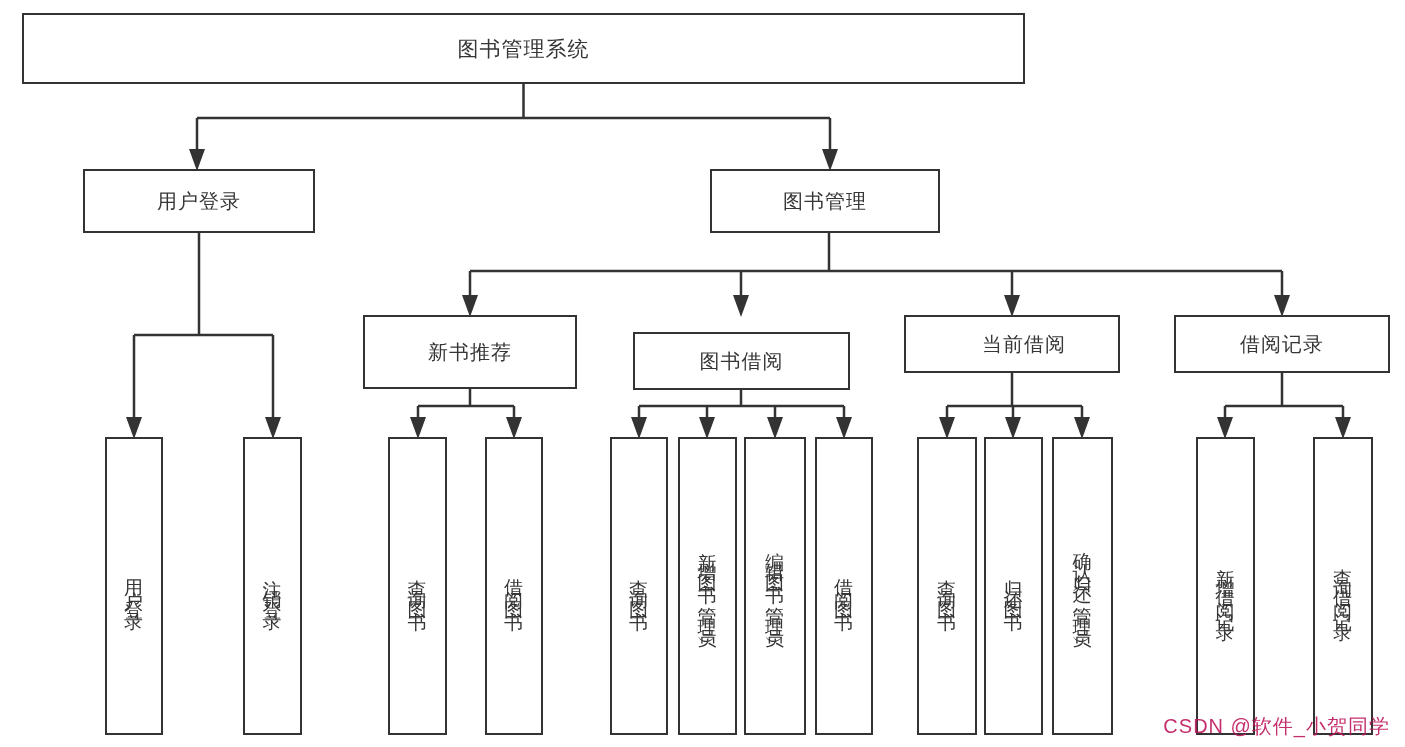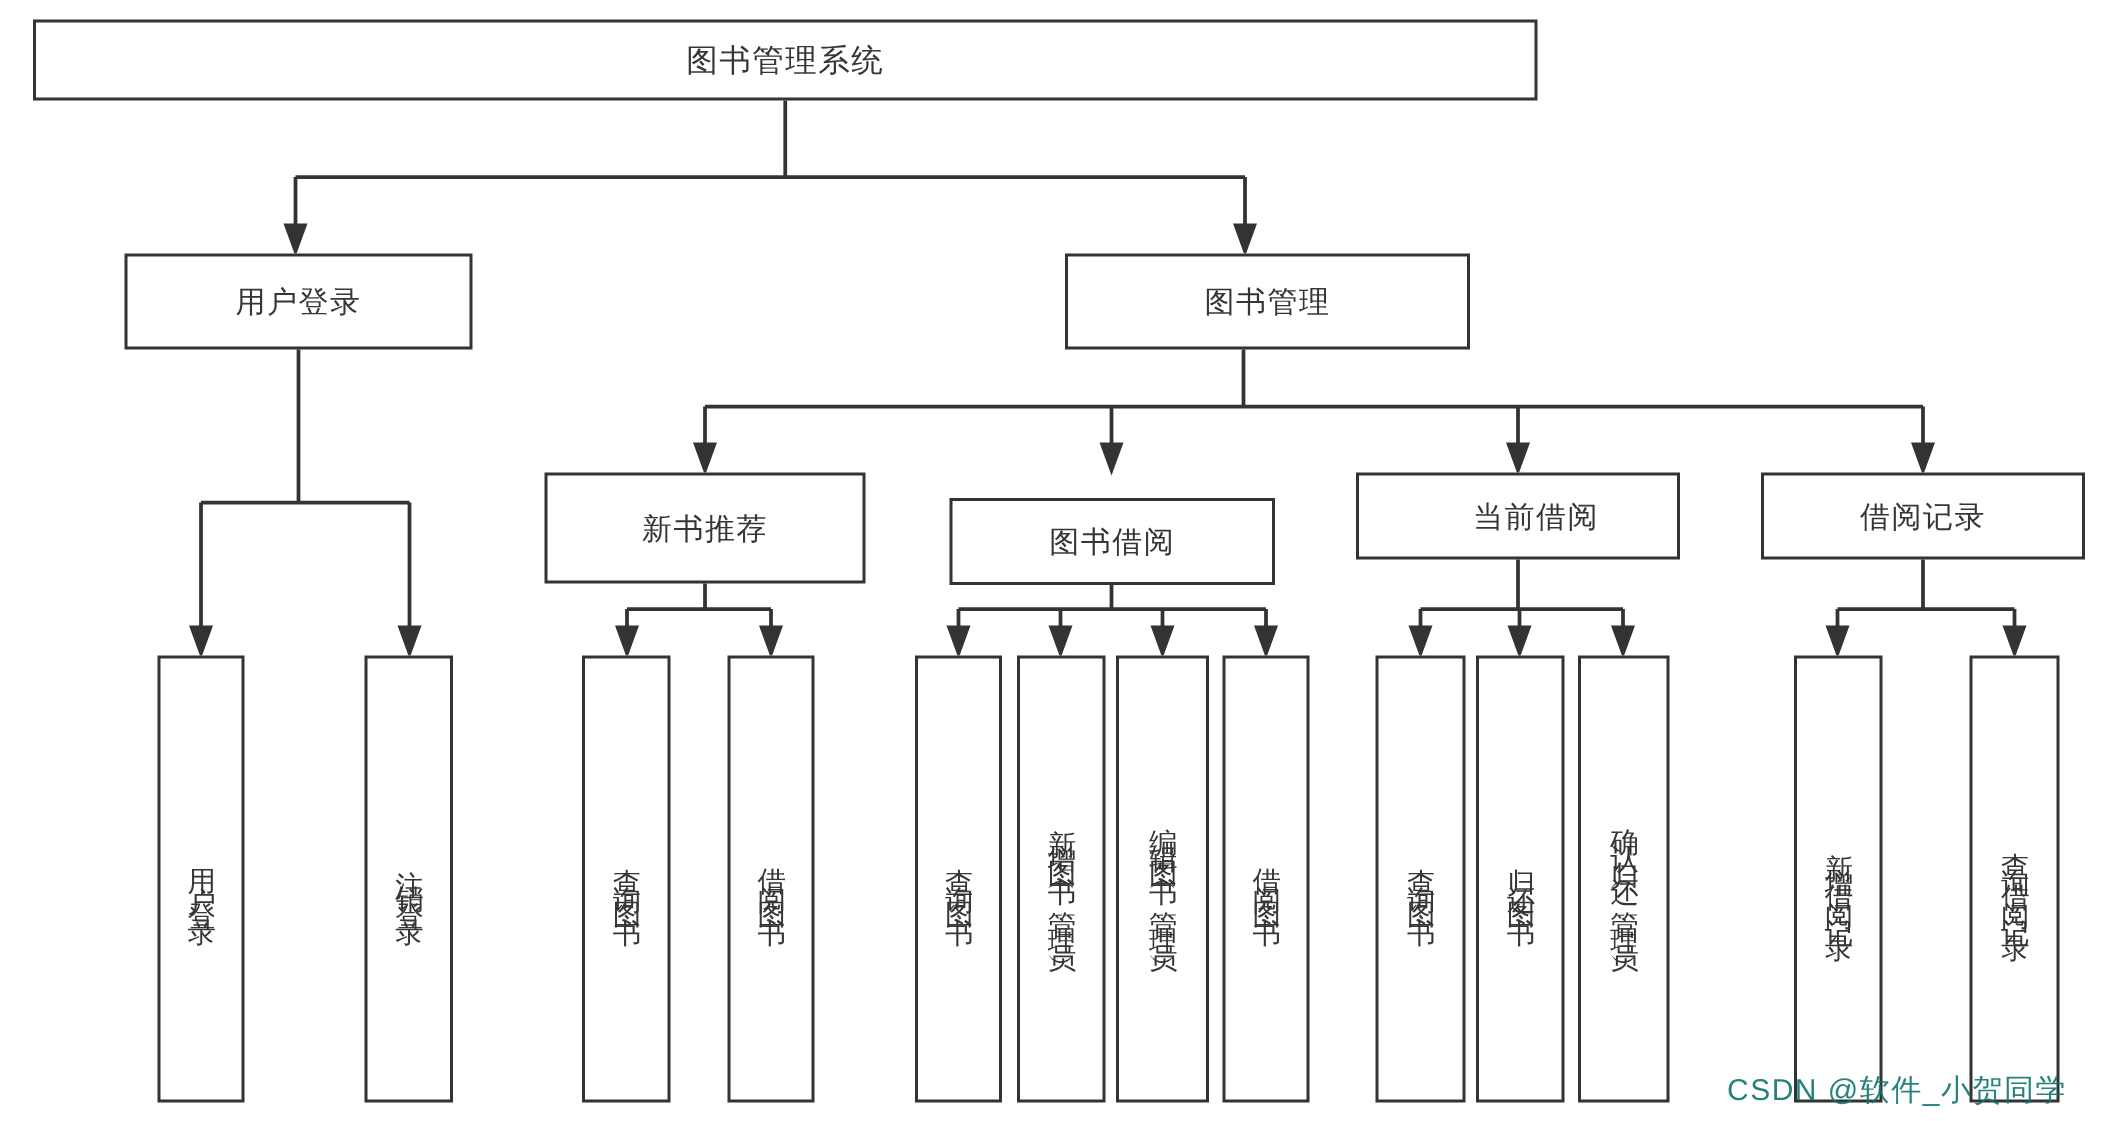--- a/index.html
+++ b/index.html
@@ -42,24 +42,24 @@
     font-size: 19px;
     top: 437px;
     height: 298px;
     writing-mode: vertical-rl;
     text-orientation: mixed;
     letter-spacing: 11px;
     line-height: 1;
   }
   .watermark {
     position: absolute;
-    right: 27px;
+    right: 15px;
     bottom: 7px;
     font-size: 20px;
-    color: #0f766e;
+    color: #be185d;
     opacity: 0.9;
     letter-spacing: 1px;
   }
 </style>
 </head>
 <body>
 
 <div class="stage">
 
   <svg class="connectors" viewBox="0 0 1405 747" xmlns="http://www.w3.org/2000/svg">
@@ -98,24 +98,24 @@
       <polygon points="767,417 783,417 775,439"></polygon>
       <polygon points="836,417 852,417 844,439"></polygon>
       <polygon points="939,417 955,417 947,439"></polygon>
       <polygon points="1005,417 1021,417 1013,439"></polygon>
       <polygon points="1074,417 1090,417 1082,439"></polygon>
       <polygon points="1217,417 1233,417 1225,439"></polygon>
       <polygon points="1335,417 1351,417 1343,439"></polygon>
     </g>
   </svg>
 
-  <div class="node root" style="left:22px; top:13px; width:1003px; height:54px;">图书管理系统</div>
+  <div class="node root" style="left:22px; top:13px; width:1003px; height:71px;">图书管理系统</div>
 
   <div class="node" style="left:83px; top:169px; width:232px; height:64px;">用户登录</div>
-  <div class="node" style="left:710px; top:169px; width:270px; height:64px;">图书管理</div>
+  <div class="node" style="left:710px; top:169px; width:230px; height:64px;">图书管理</div>
 
   <div class="node" style="left:363px; top:315px; width:214px; height:74px;">新书推荐</div>
   <div class="node" style="left:633px; top:315px; width:217px; height:58px;margin-top:17px;">图书借阅</div>
   <div class="node" style="left:904px; top:315px; width:216px; height:58px;padding-left:24px;">当前借阅</div>
   <div class="node" style="left:1174px; top:315px; width:216px; height:58px;">借阅记录</div>
 
   <div class="vnode" style="left:105px; width:58px;">用户登录</div>
   <div class="vnode" style="left:243px; width:59px;">注销登录</div>
 
   <div class="vnode" style="left:388px; width:59px;">查询图书</div>

